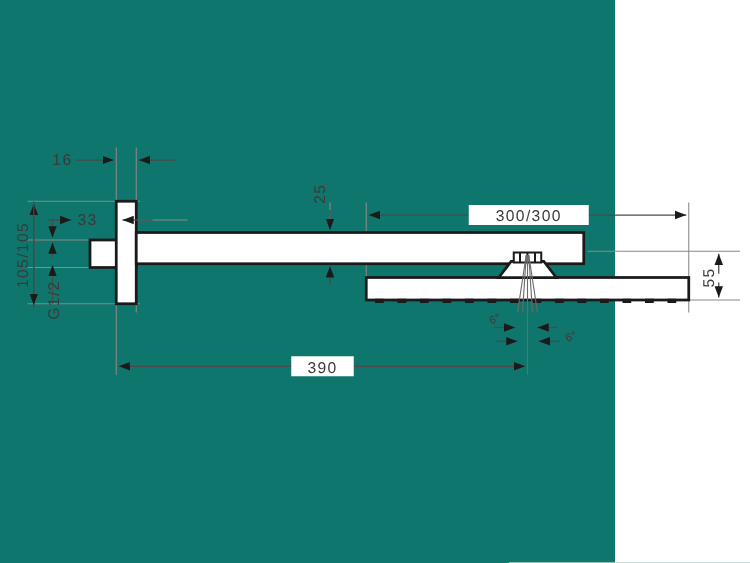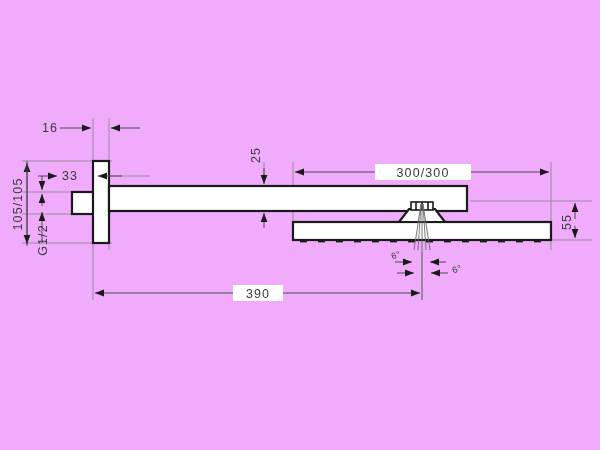--- a/index.html
+++ b/index.html
@@ -9,23 +9,23 @@
     background: #ffffff;
   }
   body {
     width: 600px;
     height: 450px;
     font-family: "Liberation Sans", sans-serif;
     overflow: hidden;
   }
   #drawing-root {
     position: relative;
-    width: 600px;
+    width: 492px;
     height: 450px;
-    background: #f0abfc;
+    background: #0f766e;
   }
   svg#tech-drawing {
     display: block;
     width: 600px;
     height: 450px;
   }
   .dim-text {
     font-family: "Liberation Sans", sans-serif;
     font-size: 12.5px;
     fill: #3a3a3a;

